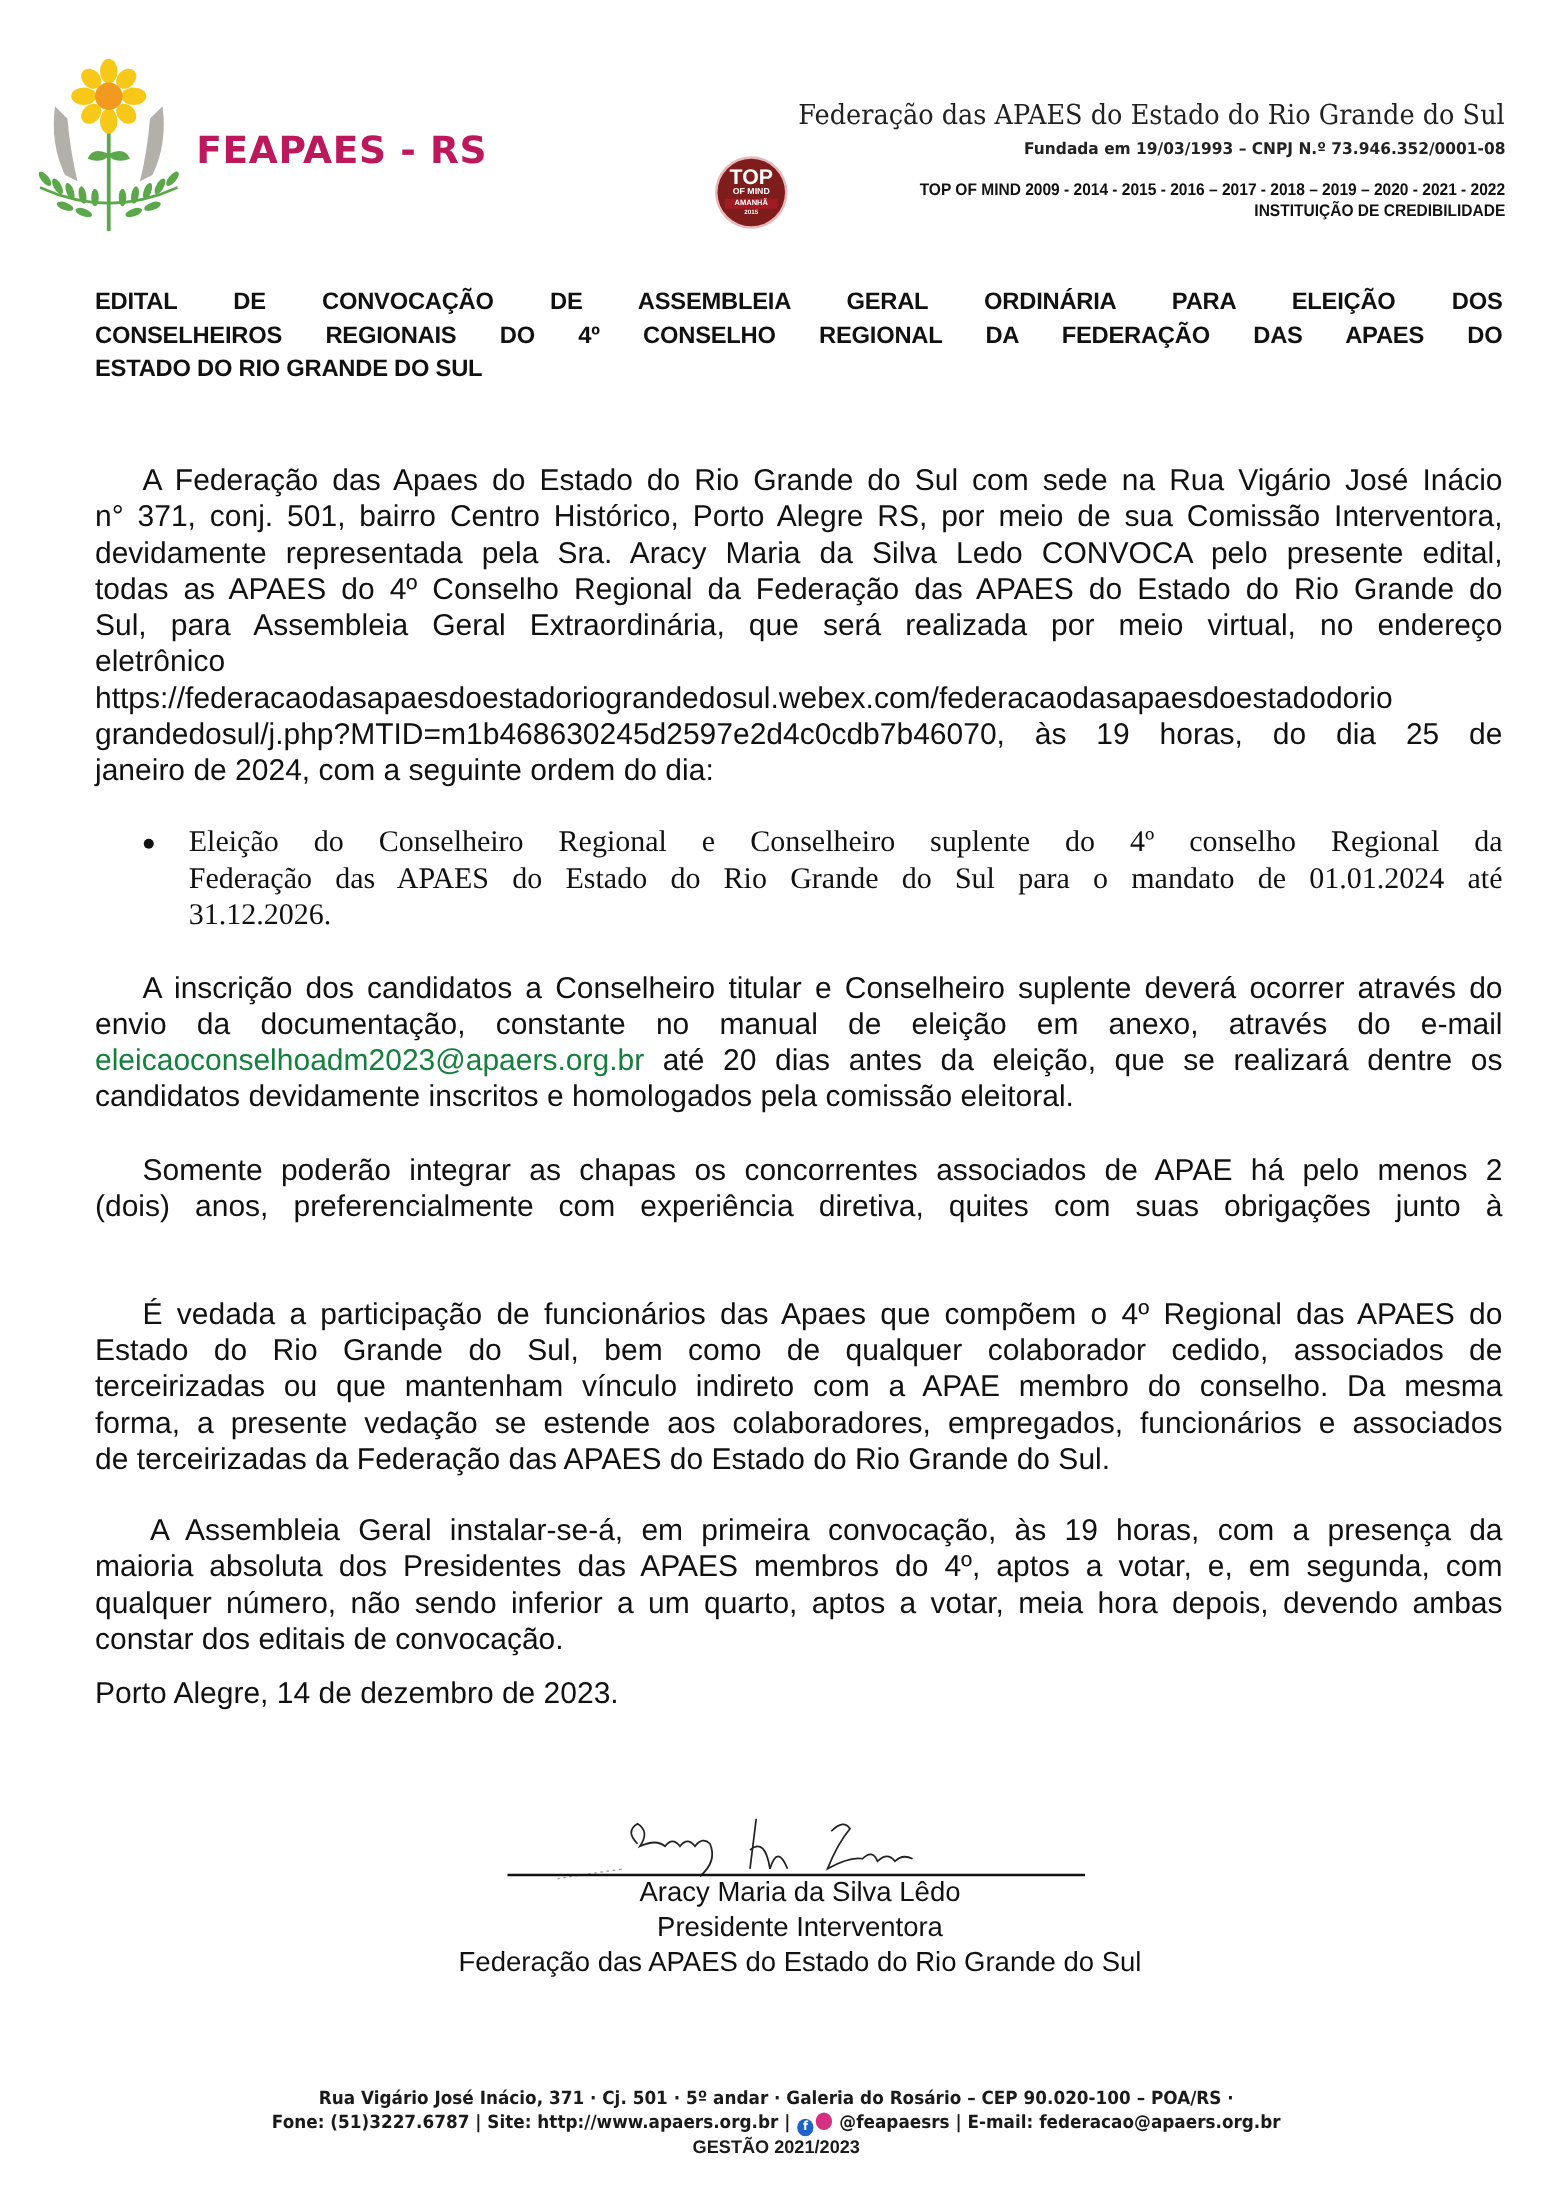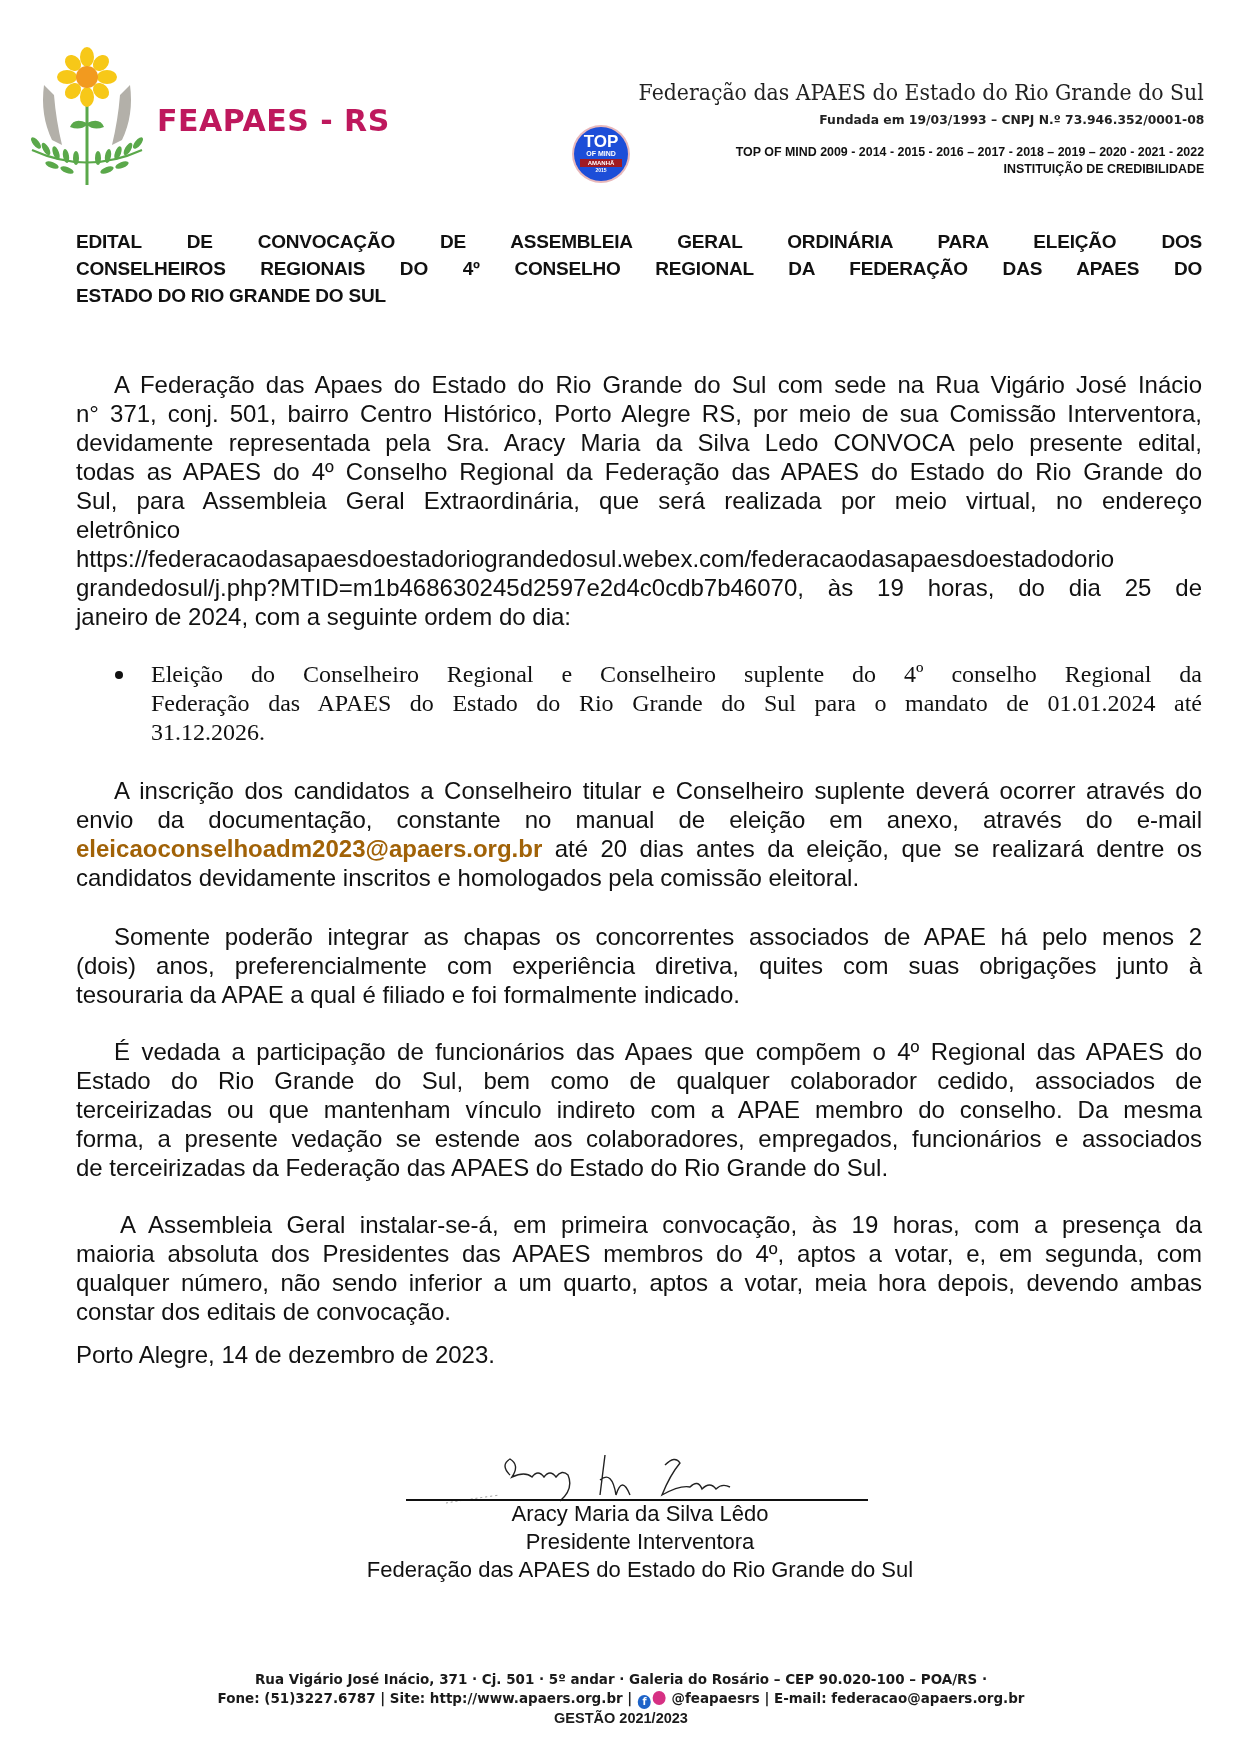--- a/index.html
+++ b/index.html
@@ -4,40 +4,40 @@
 <style>
   html, body { margin: 0; padding: 0; background: #ffffff; }
   body { width: 1242px; height: 1755px; position: relative; overflow: hidden; color: #111; }
   .page { position: absolute; left: 0; top: 0; width: 1242px; height: 1755px; }
 
   
   .logo { position: absolute; left: 22px; top: 45px; width: 130px; height: 140px; }
   .logo-text { position: absolute; left: 157px; top: 103px; font-family: "DejaVu Sans", sans-serif; font-weight: bold; font-size: 30px; color: #be185d; letter-spacing: 0.5px; }
   .org-name { position: absolute; right: 38px; top: 80px; font-family: "DejaVu Serif", serif; font-size: 22px; color: #222; white-space: nowrap; transform: scaleX(0.93); transform-origin: right center; }
   .org-founded { position: absolute; right: 38px; top: 112px; font-family: "DejaVu Sans", sans-serif; font-weight: bold; font-size: 13px; color: #222; white-space: nowrap; transform: scaleX(0.95); transform-origin: right center; }
-  .badge { position: absolute; left: 574px; top: 127px; width: 54px; height: 54px; border-radius: 50%; background: #1d4ed8; color: #fff; text-align: center; font-family: "Liberation Sans", sans-serif; font-weight: bold; box-shadow: 0 0 0 2px #e8b8bb; }
+  .badge { position: absolute; left: 574px; top: 127px; width: 54px; height: 54px; border-radius: 50%; background: #7f1d1d; color: #fff; text-align: center; font-family: "Liberation Sans", sans-serif; font-weight: bold; box-shadow: 0 0 0 2px #e8b8bb; }
   .badge .b1 { font-size: 17px; line-height: 17px; margin-top: 6px; }
   .badge .b2 { font-size: 7px; line-height: 8px; }
   .badge .b3 { font-size: 6px; line-height: 8px; background: #a01b22; margin: 1px 6px 0; }
   .badge .b4 { font-size: 5px; line-height: 6px; }
   .tom-line { position: absolute; right: 38px; top: 144px; font-family: "Liberation Sans", sans-serif; font-weight: bold; font-size: 13.5px; white-space: nowrap; transform: scaleX(0.92); transform-origin: right center; }
   .tom-line2 { position: absolute; right: 38px; top: 161px; font-family: "Liberation Sans", sans-serif; font-weight: bold; font-size: 13.5px; white-space: nowrap; transform: scaleX(0.92); transform-origin: right center; }
 
   
   .title { position: absolute; left: 76px; top: 228px; width: 1126px; font-family: "Liberation Sans", sans-serif; font-weight: bold; font-size: 19px; line-height: 27px; text-align: justify; text-align-last: left; letter-spacing: -0.2px; }
   .title span { display: block; text-align: justify; text-align-last: justify; }
   .title span.last { text-align-last: left; }
 
   
   .body { position: absolute; left: 76px; width: 1126px; font-family: "Liberation Sans", sans-serif; font-size: 24px; line-height: 29px; color: #111; }
   .para { text-align: justify; margin: 0; }
   .para .ln { display: block; text-align: justify; text-align-last: justify; white-space: nowrap; }
   .para .ln.nojust { text-align-last: left; }
   .indent { padding-left: 38px; }
-  .link { color: #a16207; font-weight: bold; }
+  .link { color: #15803d; }
   .bullet-wrap { position: absolute; left: 115px; top: 660px; width: 1087px; }
   .bullet-dot { position: absolute; left: 0; top: 11px; width: 8px; height: 8px; border-radius: 50%; background: #111; }
   .bullet-text { position: absolute; left: 36px; width: 1051px; font-family: Liberation Serif, serif; }
 
   
   .sig-svg { position: absolute; left: 440px; top: 1445px; width: 360px; height: 60px; }
   .sig-line { position: absolute; left: 406px; top: 1499px; width: 462px; height: 2px; background: #111; }
   .sig-block { position: absolute; left: 300px; top: 1500px; width: 680px; text-align: center; font-family: "Liberation Sans", sans-serif; font-size: 22px; line-height: 28px; }
 
   
@@ -143,21 +143,20 @@
       <span class="ln">envio da documentação, constante no manual de eleição em anexo, através do e-mail</span>
       <span class="ln"><span class="link">eleicaoconselhoadm2023@apaers.org.br</span><span> até 20 dias antes da eleição, que se realizará dentre os</span></span>
       <span class="ln nojust">candidatos devidamente inscritos e homologados pela comissão eleitoral.</span>
     </div>
   </div>
 
   <div class="body" style="top:922px;">
     <div class="para">
       <span class="ln indent">Somente poderão integrar as chapas os concorrentes associados de APAE há pelo menos 2</span>
       <span class="ln">(dois) anos, preferencialmente com experiência diretiva, quites com suas obrigações junto à</span>
-      <span class="ln nojust">tesouraria da APAE a qual é filiado e foi formalmente indicado.</span>
     </div>
   </div>
 
   <div class="body" style="top:1037px;">
     <div class="para">
       <span class="ln indent">É vedada a participação de funcionários das Apaes que compõem o 4º Regional das APAES do</span>
       <span class="ln">Estado do Rio Grande do Sul, bem como de qualquer colaborador cedido, associados de</span>
       <span class="ln">terceirizadas ou que mantenham vínculo indireto com a APAE membro do conselho. Da mesma</span>
       <span class="ln">forma, a presente vedação se estende aos colaboradores, empregados, funcionários e associados</span>
       <span class="ln nojust">de terceirizadas da Federação das APAES do Estado do Rio Grande do Sul.</span>

